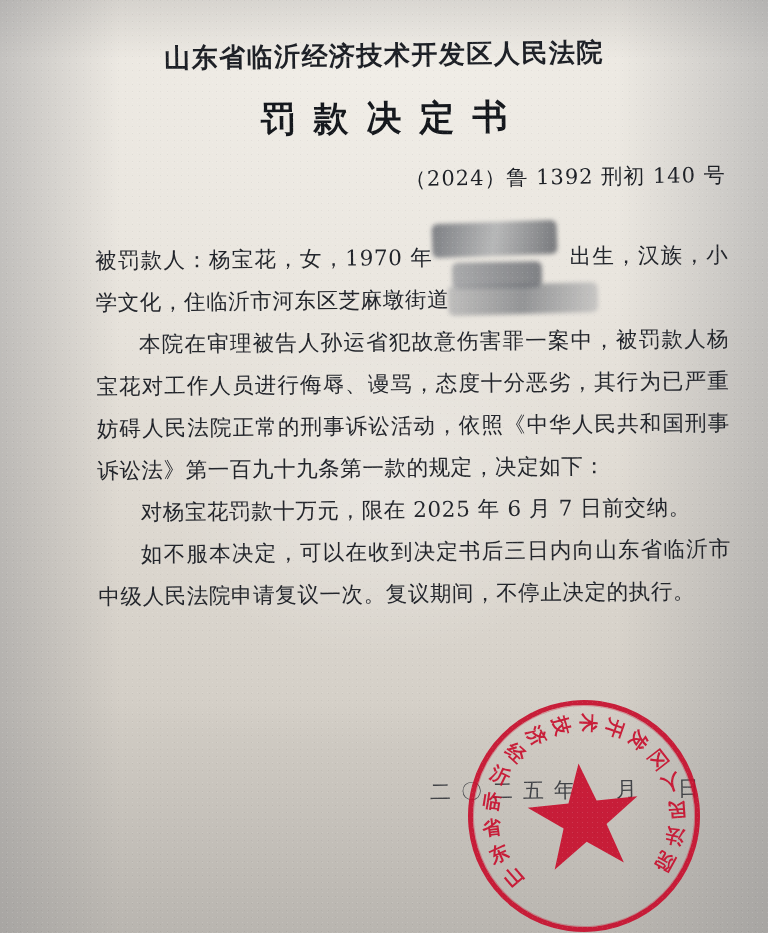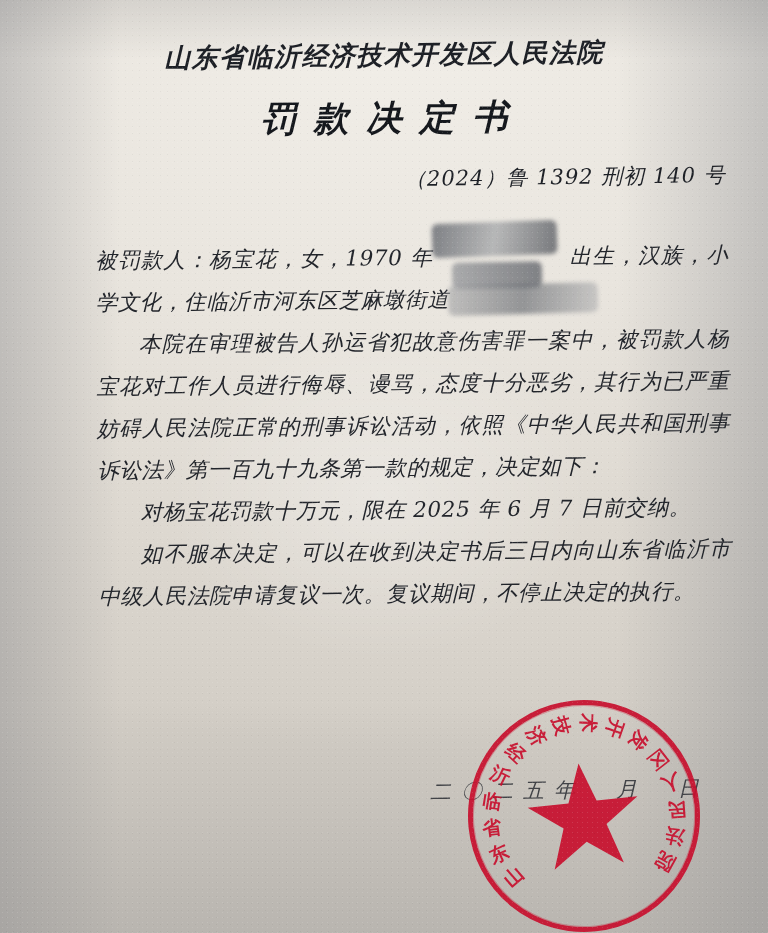--- a/index.html
+++ b/index.html
@@ -53,21 +53,20 @@
     background: radial-gradient(closest-side, rgba(255,255,255,0.28), rgba(255,255,255,0));
     pointer-events: none;
   }
 
   
   #doc {
     position: absolute;
     left: 0; top: 0; right: 0; bottom: 0;
     color: #23262c;
     font-family: "DejaVu Serif", "Liberation Serif", serif;
-    font-style: italic;
   }
   .court-name {
     position: absolute;
     left: 0; right: 0; top: 38px;
     text-align: center;
     font-size: 26px;
     letter-spacing: 1.5px;
     font-weight: 600;
     color: #1d2026;
     transform: rotate(-0.8deg);

